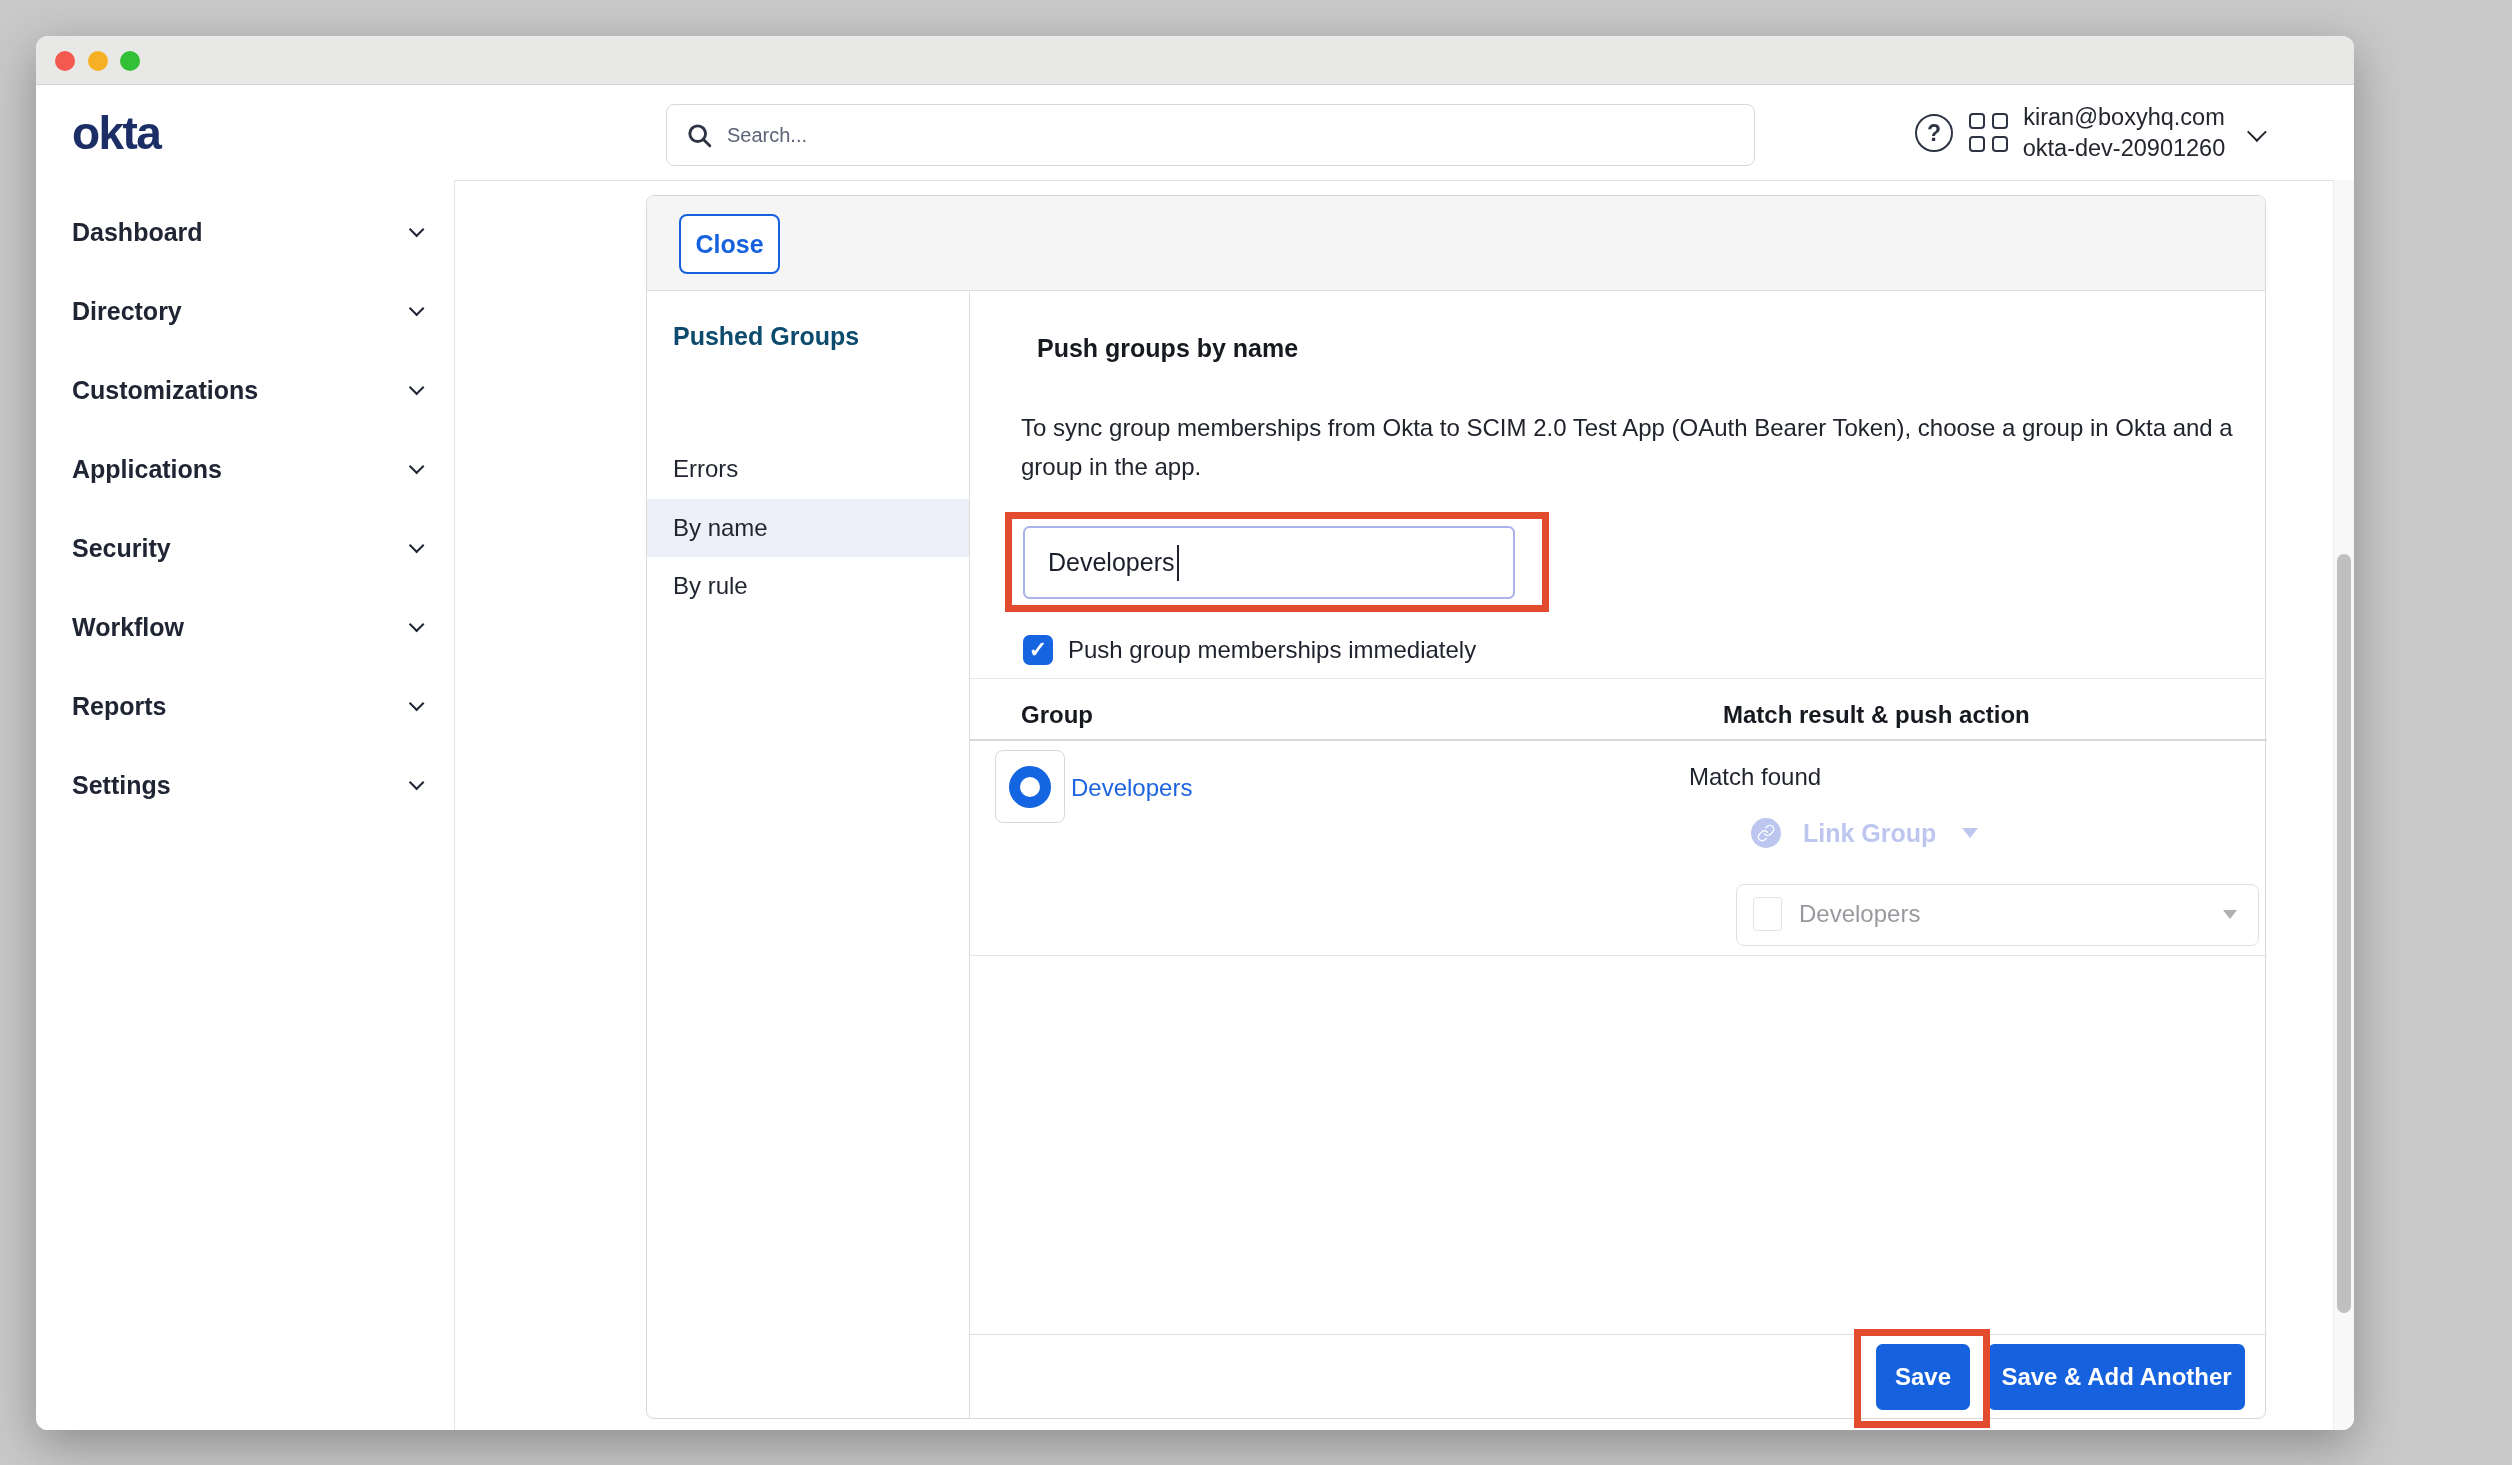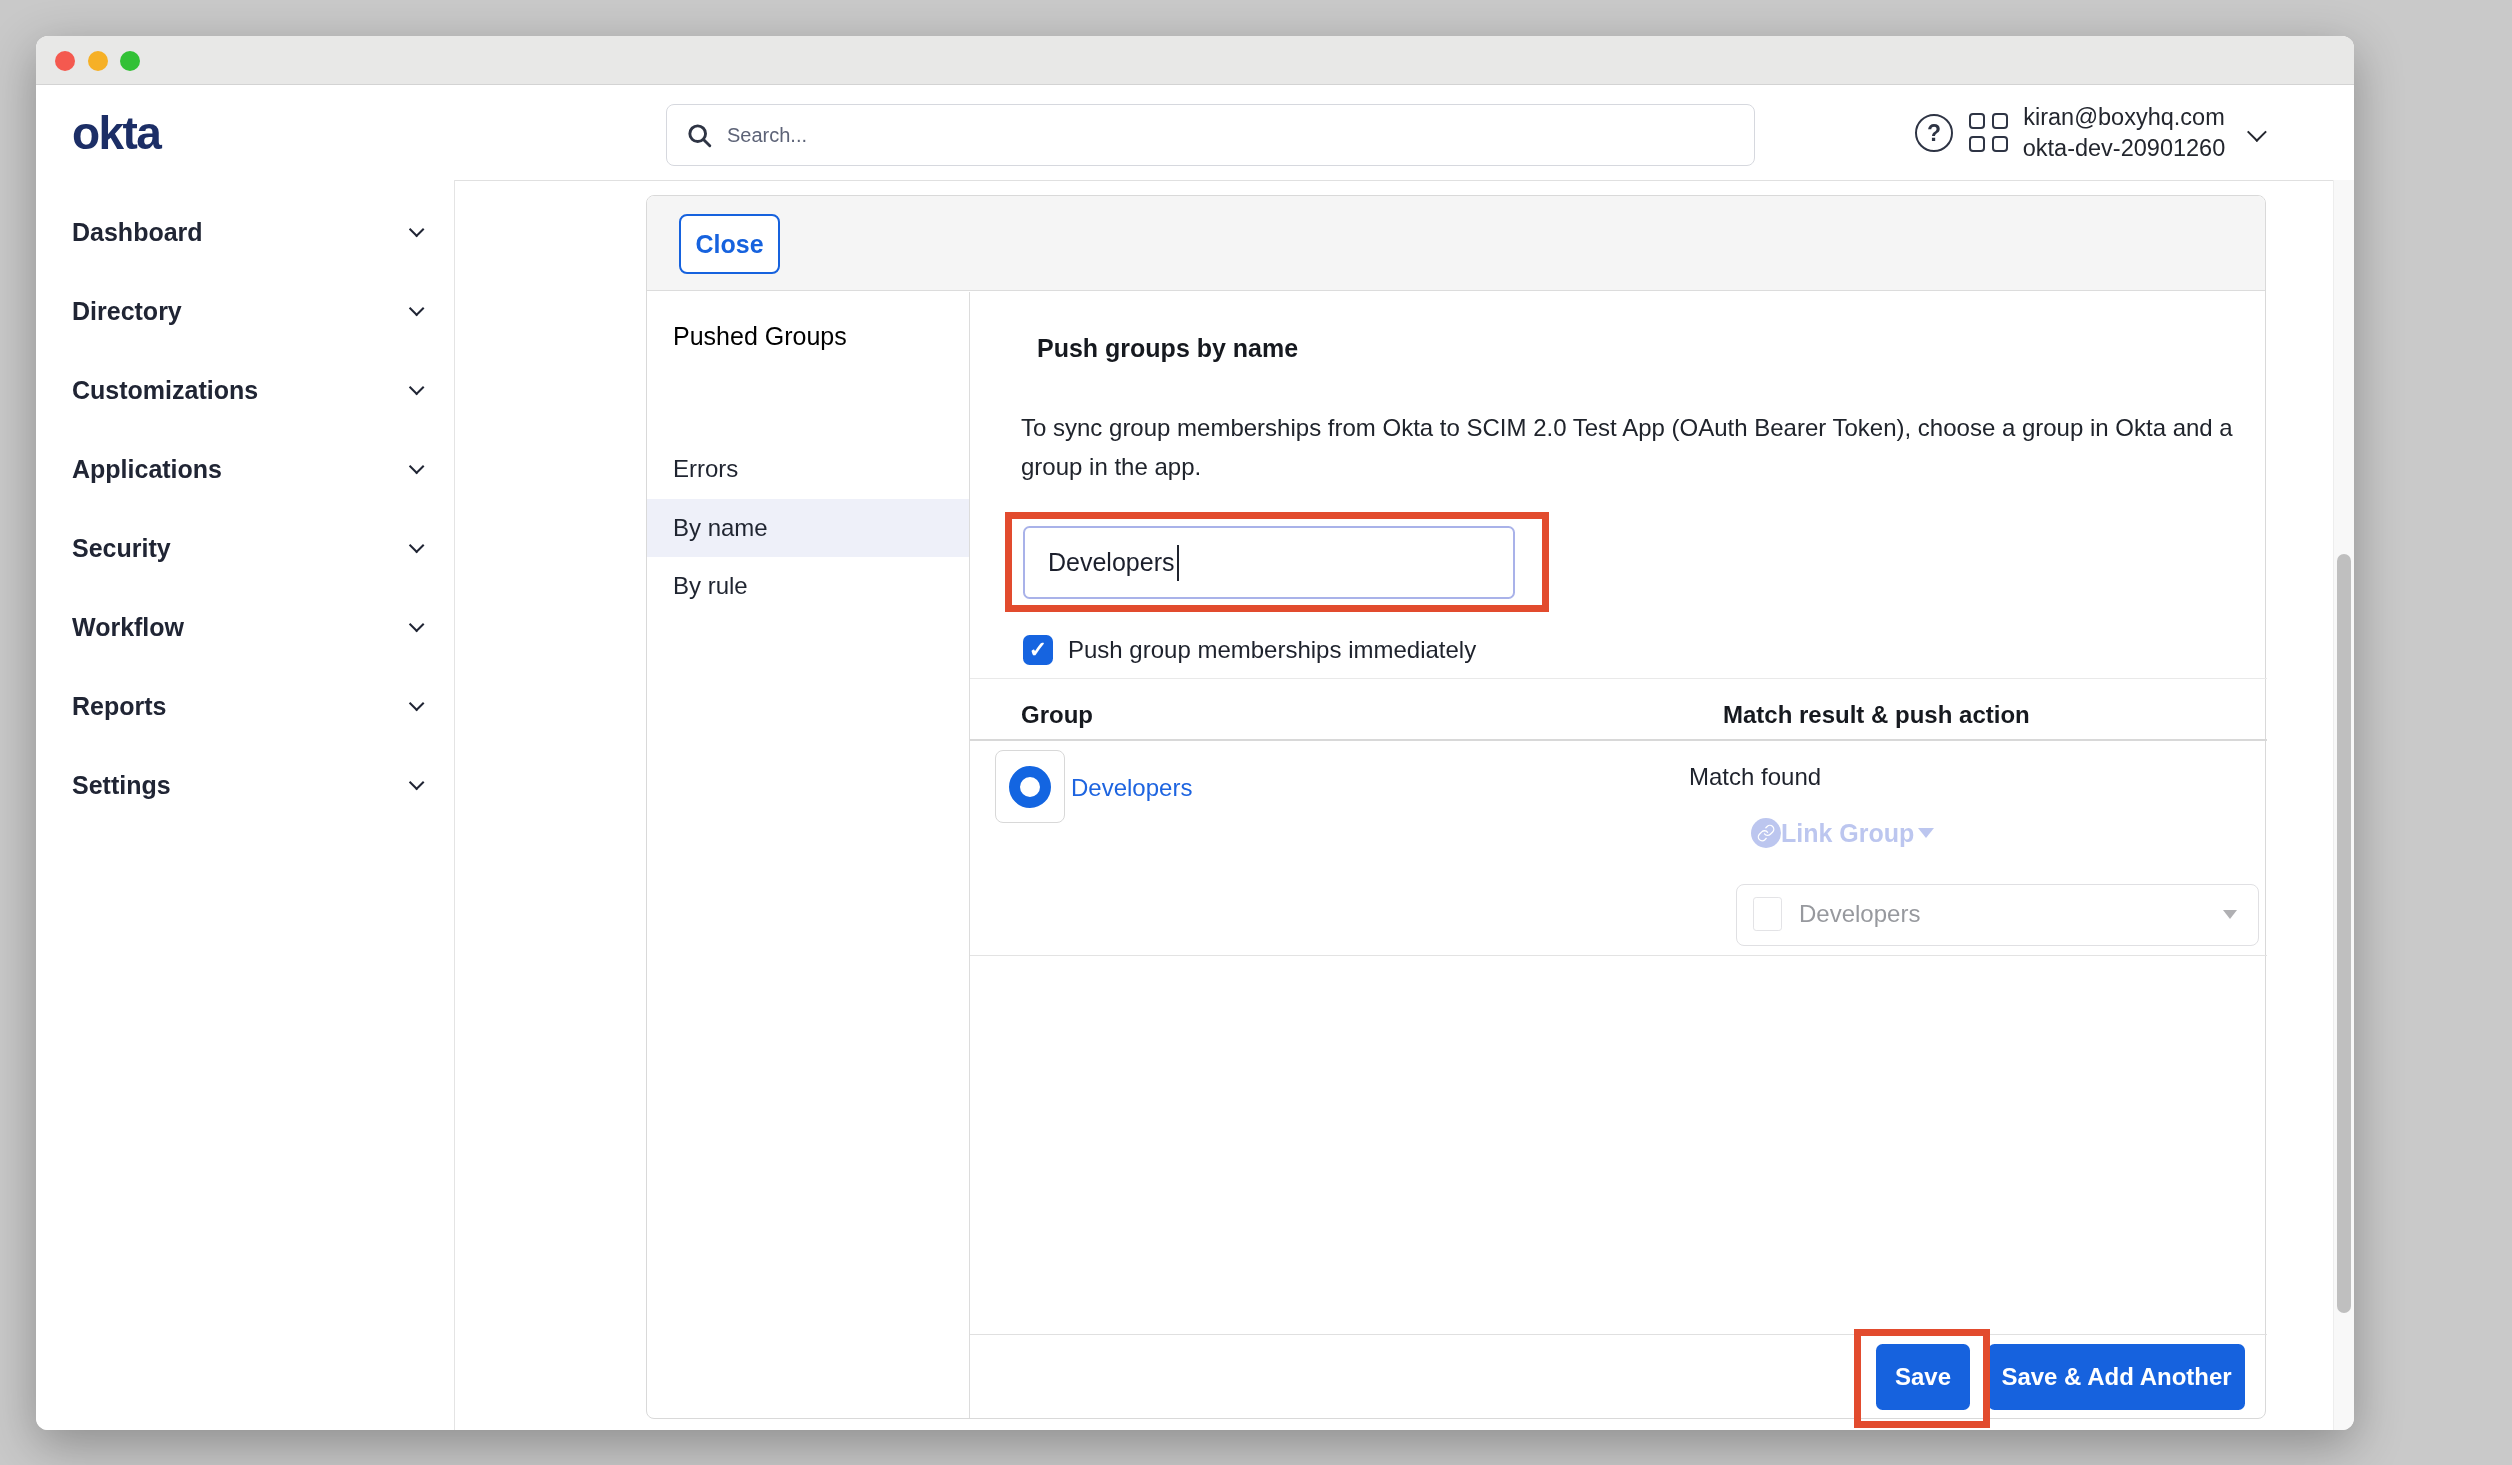--- a/index.html
+++ b/index.html
@@ -58,21 +58,21 @@
   
   .panel { position:absolute; left:610px; top:159px; width:1620px; height:1224px;
     background:#fff; border:0.8px solid #d9d9d9; border-radius:8px; }
   .pheader { position:absolute; left:0; top:0; width:100%; height:95px;
     background:#f5f5f5; border-bottom:0.8px solid #dcdcdc; border-radius:7.3px 7.3px 0 0; }
   .close-btn { position:absolute; left:32px; top:18px; width:101px; height:60px;
     background:#fff; border:2px solid #1662de; border-radius:8px;
     color:#1662de; font-size:25px; font-weight:700;
     font-family:"Liberation Sans", sans-serif; cursor:pointer; }
   .pnav-divider { position:absolute; left:322px; top:96px; bottom:0; width:1.2px; background:#dcdcdc; }
-  .pnav-title { position:absolute; left:26px; top:126px; font-size:25px; font-weight:400; color:#000000; }
+  .pnav-title { position:absolute; left:26px; top:126px; font-size:25px; font-weight:700; color:#0c4a6e; }
   .pnav-item { position:absolute; left:0; width:322px; height:58px;
     padding-left:26px; display:flex; align-items:center;
     font-size:24px; color:#1f2430; cursor:pointer; }
   .pnav-item.active { background:#eef0f9; }
 
   .p-heading { position:absolute; left:374px; top:138px; font-size:25px; font-weight:700; color:#16191f;margin-left:16px; }
   .p-desc { position:absolute; left:374px; top:212px; width:1238px;
     font-size:24px; line-height:39px; color:#20242c; }
 
   .ann { border:7.3px solid #e24b2e; position:absolute; z-index:60; pointer-events:none; }
@@ -106,21 +106,21 @@
   .gtile { position:absolute; left:348px; top:554px; width:70px; height:73px;
     border:1.2px solid #d8d8d8; border-radius:8px; background:#fff;
     display:flex; align-items:center; justify-content:center; }
   .donut { width:42px; height:42px; border:11.3px solid #1365e1; border-radius:50%; background:#fff; }
   .grow-link { position:absolute; left:424px; top:576px; height:32px; display:flex; align-items:center;
     font-size:24px; color:#1d64e0; cursor:pointer; }
   .match-found { position:absolute; left:1042px; top:565px; height:32px; display:flex; align-items:center;
     font-size:24px; color:#1e222c; }
 
   .link-group { position:absolute; left:1104px; top:622px; height:30px;
-    display:flex; align-items:center; gap:0; cursor:default; }
+    display:flex; align-items:center; gap:22px; cursor:default; }
   .link-group .lg-label { font-size:25px; font-weight:700; color:#bcc6ef; }
   .tri-dn { width:0; height:0; border-left:8px solid transparent; border-right:8px solid transparent;
     border-top:10.5px solid #bcc6ef; margin-left:3.2px; }
 
   .app-dd { position:absolute; left:1089px; top:688px; width:523px; height:62px;
     border:1.6px solid #e0e0e3; border-radius:8px; background:#fff; cursor:default; }
   .app-dd .sq { position:absolute; left:16px; top:12px; width:29px; height:34px;
     border:1.6px solid #e3e3e6; border-radius:3.2px; }
   .app-dd .val { position:absolute; left:62px; top:0; height:58px; display:flex; align-items:center;
     font-size:24px; color:#97999e; }

